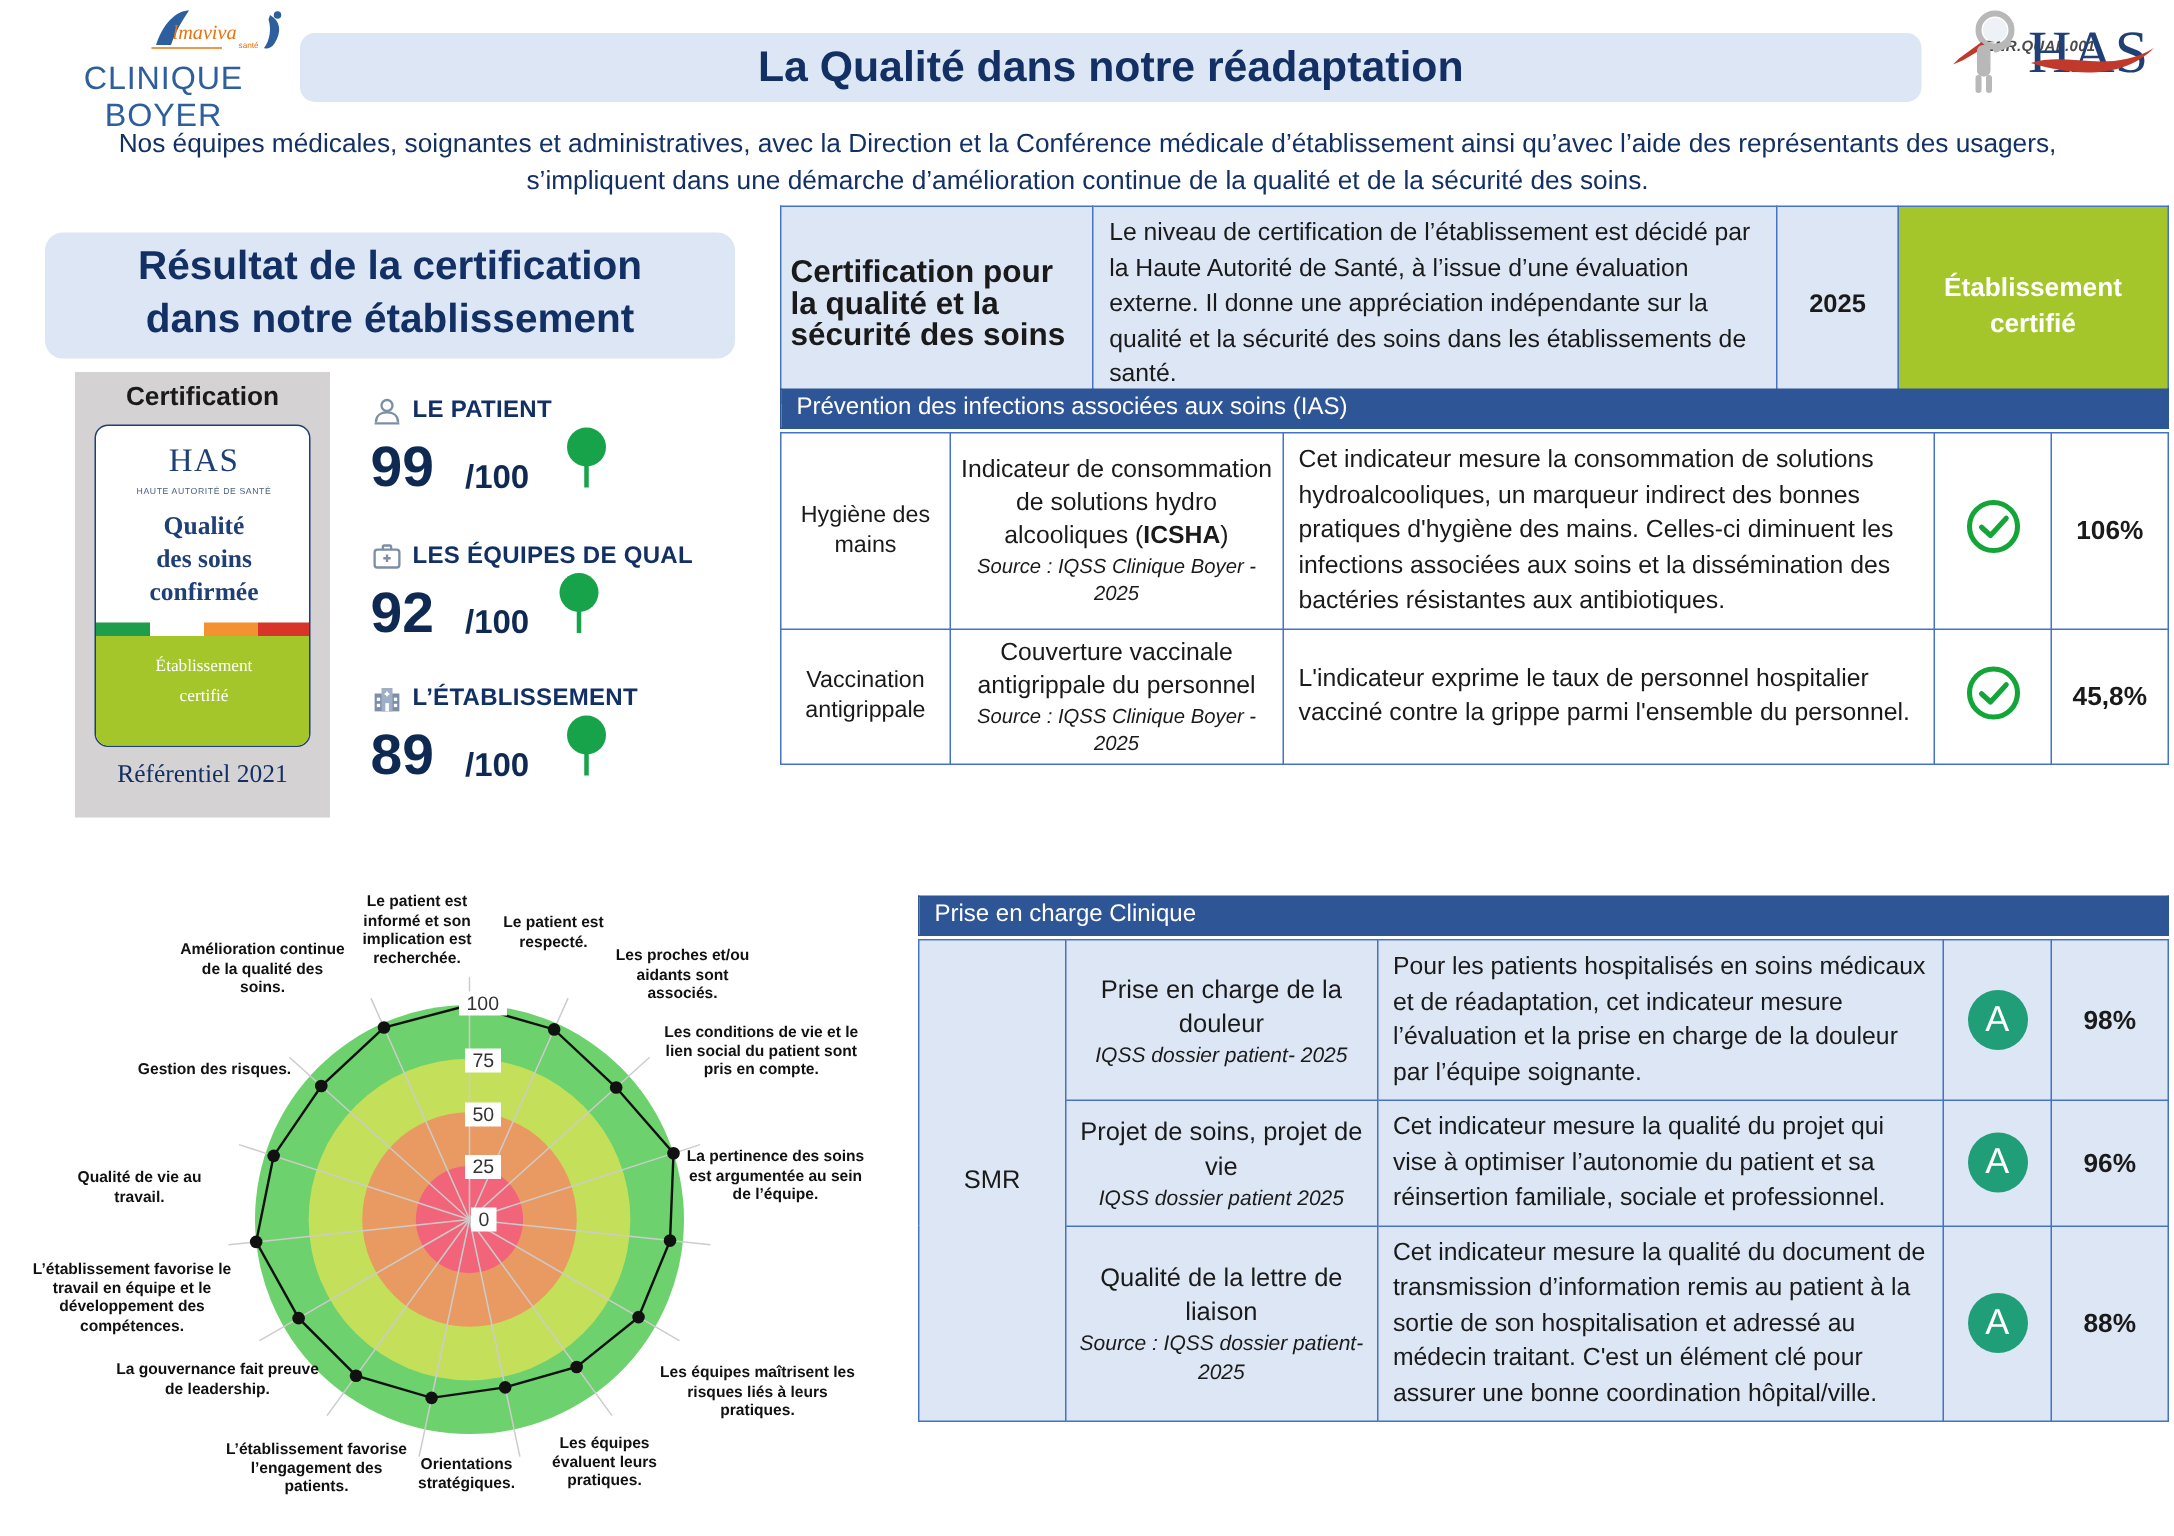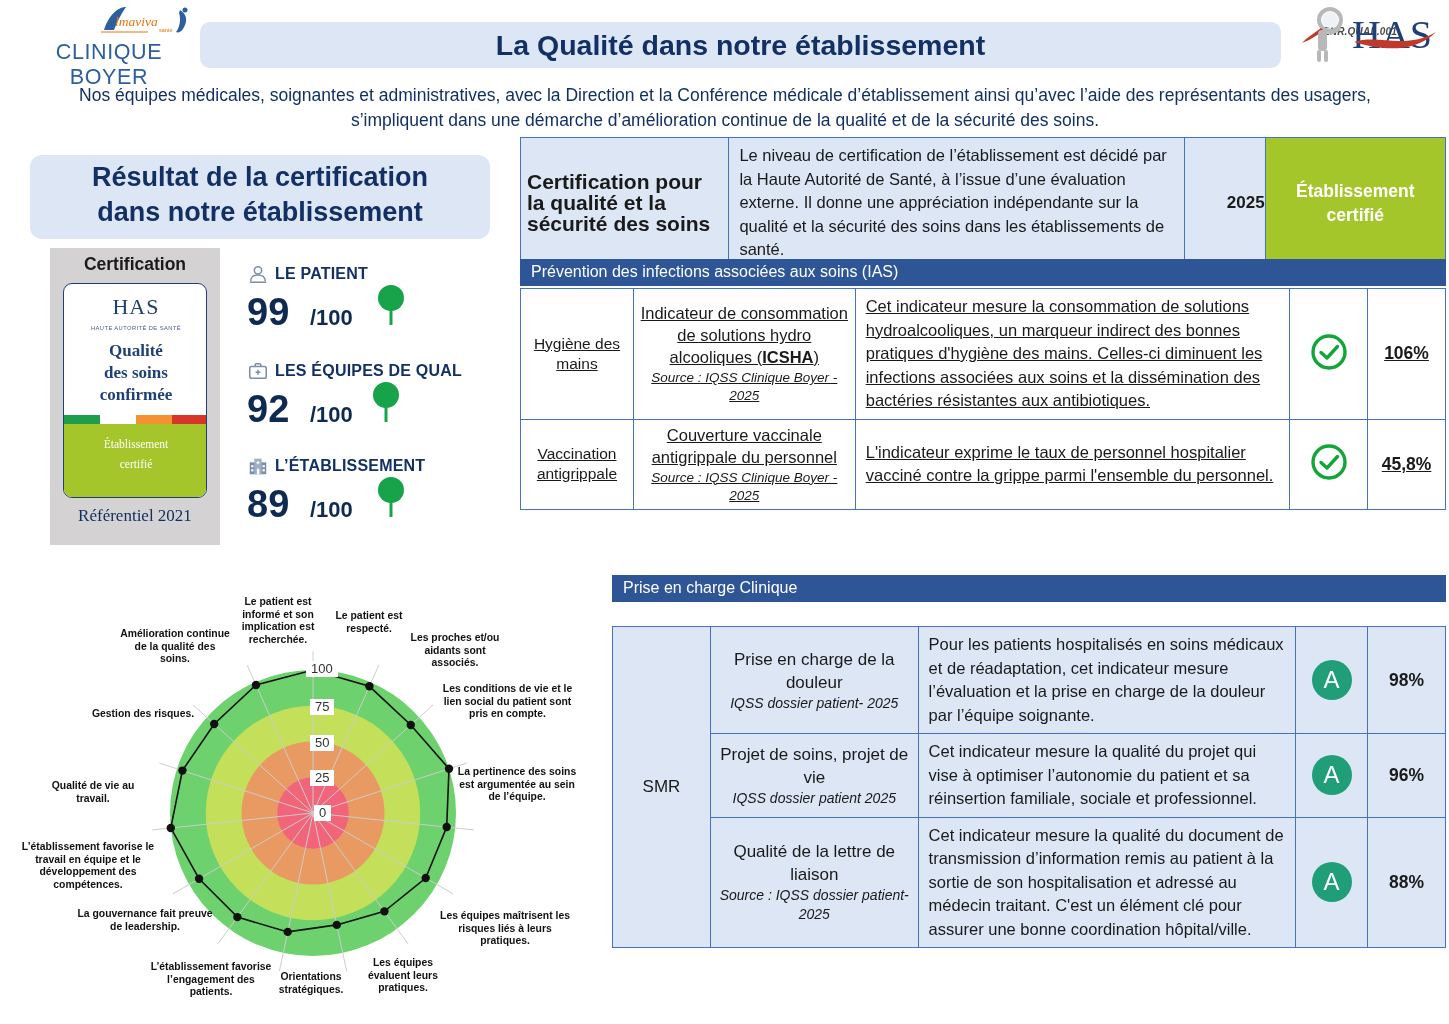--- a/index.html
+++ b/index.html
@@ -122,36 +122,36 @@
   .bandrow td {
     background: #2e5596; color: #ffffff; border: 1.2px solid #2e5596;
     font-size: 16px; padding: 3px 0 4px 10px; text-align: left;
   }
 
   
   #cert-table { left: 520px; top: 137px; width: 926px; }
   #cert-table td { background: #dce6f4; }
   .c-label { width: 208px; text-align: left; font-size: 21px; font-weight: bold; color: #1a1a1a; line-height: 21px; padding: 6px 6px;}
   .c-desc { width: 455px; font-size: 16.5px; line-height: 23.5px; padding: 6px 8px 6px 10px; color: #1a1a1a; }
-  .c-year { width: 80px; text-align: right; font-size: 17px; font-weight: bold; }
+  .c-year { width: 80px; text-align: center; font-size: 17px; font-weight: bold; }
   .c-status { width: 180px; text-align: center; font-size: 17.5px; font-weight: bold; color: #ffffff; line-height: 24px; }
 
   
   #ias-band { left: 520px; top: 259px; width: 926px; }
   #ias-table { left: 520px; top: 288px; width: 926px; }
-  #ias-table td { background: #ffffff; text-decoration: underline; }
+  #ias-table td { background: #ffffff; }
   .i-theme { width: 113px; text-align: center; font-size: 15.5px; line-height: 20px; color:#1a1a1a; }
   .i-ind { width: 222px; text-align: center; font-size: 16.5px; line-height: 22px; padding: 4px 6px; color:#1a1a1a; }
   .i-ind .src { font-size: 13.5px; font-style: italic; display: block; line-height: 18px; margin-top: 1px; text-align: center;}
   .i-desc { width: 435px; font-size: 16.5px; line-height: 23.5px; padding: 6px 8px 6px 10px; color:#1a1a1a; }
   .i-icon { width: 78px; text-align: center; }
   .i-val { width: 78px; text-align: center; font-size: 17.5px; font-weight: bold; color:#1a1a1a; }
 
   
-  #pec-band { left: 612px; top: 575px; width: 834px; }
+  #pec-band { left: 612px; top: 597px; width: 834px; }
   #pec-table { left: 612px; top: 626px; width: 834px; }
   #pec-table td { background: #dce6f4; }
   .p-theme { width: 98px; text-align: center; font-size: 17px; color:#1a1a1a; }
   .p-ind { width: 208px; text-align: center; font-size: 17px; line-height: 23px; padding: 4px 6px; color:#1a1a1a; }
   .p-ind .src { font-size: 14px; font-style: italic; display: block; line-height: 19px; }
   .p-desc { width: 378px; font-size: 16.5px; line-height: 23.5px; padding: 6px 8px 6px 10px; color:#1a1a1a;}
   .p-icon { width: 72px; text-align: center; }
   .p-val { width: 78px; text-align: center; font-size: 17.5px; font-weight: bold; color:#1a1a1a;}
 
   .chk { display: inline-block; width: 40px; height: 40px; }
@@ -183,21 +183,21 @@
       <path d="M2 52 L96 52" stroke="#e8730c" stroke-width="2" fill="none"></path>
       <text x="30" y="40" font-family="Liberation Serif, serif" font-size="27" font-style="italic" fill="#e8730c">lmaviva</text>
       <text x="118" y="52" font-family="Liberation Sans, sans-serif" font-size="11" fill="#e8730c">santé</text>
       <path d="M160 8 C174 16, 176 30, 166 46 C162 52, 156 54, 152 52 C160 42, 162 26, 158 14 Z" fill="#2d5f9e"></path>
       <circle cx="170" cy="8" r="5" fill="#2d5f9e"></circle>
     </svg>
     <div id="clinique-boyer-text">CLINIQUE BOYER</div>
   </div>
 
   <div id="title-bar">
-    <div id="title-text">La Qualité dans notre établissement</div>
+    <div id="title-text">La Qualité dans notre réadaptation</div>
   </div>
   <div id="enr-code">ENR.QUAL.001</div>
 
   <svg id="has-logo" viewBox="0 0 150 60">
     <circle cx="40" cy="14" r="11" fill="none" stroke="#b8b8b8" stroke-width="4"></circle>
     <circle cx="40" cy="14" r="8" fill="#eef1f5"></circle>
     <path d="M31 22 L16 33 L12 37 L19 34 L34 25 Z" fill="#c0392b"></path>
     <rect x="28" y="24" width="9" height="21" rx="4" fill="#b8b8b8"></rect>
     <rect x="27" y="44" width="4" height="12" rx="2" fill="#b8b8b8"></rect>
     <rect x="34" y="44" width="4" height="12" rx="2" fill="#b8b8b8"></rect>

